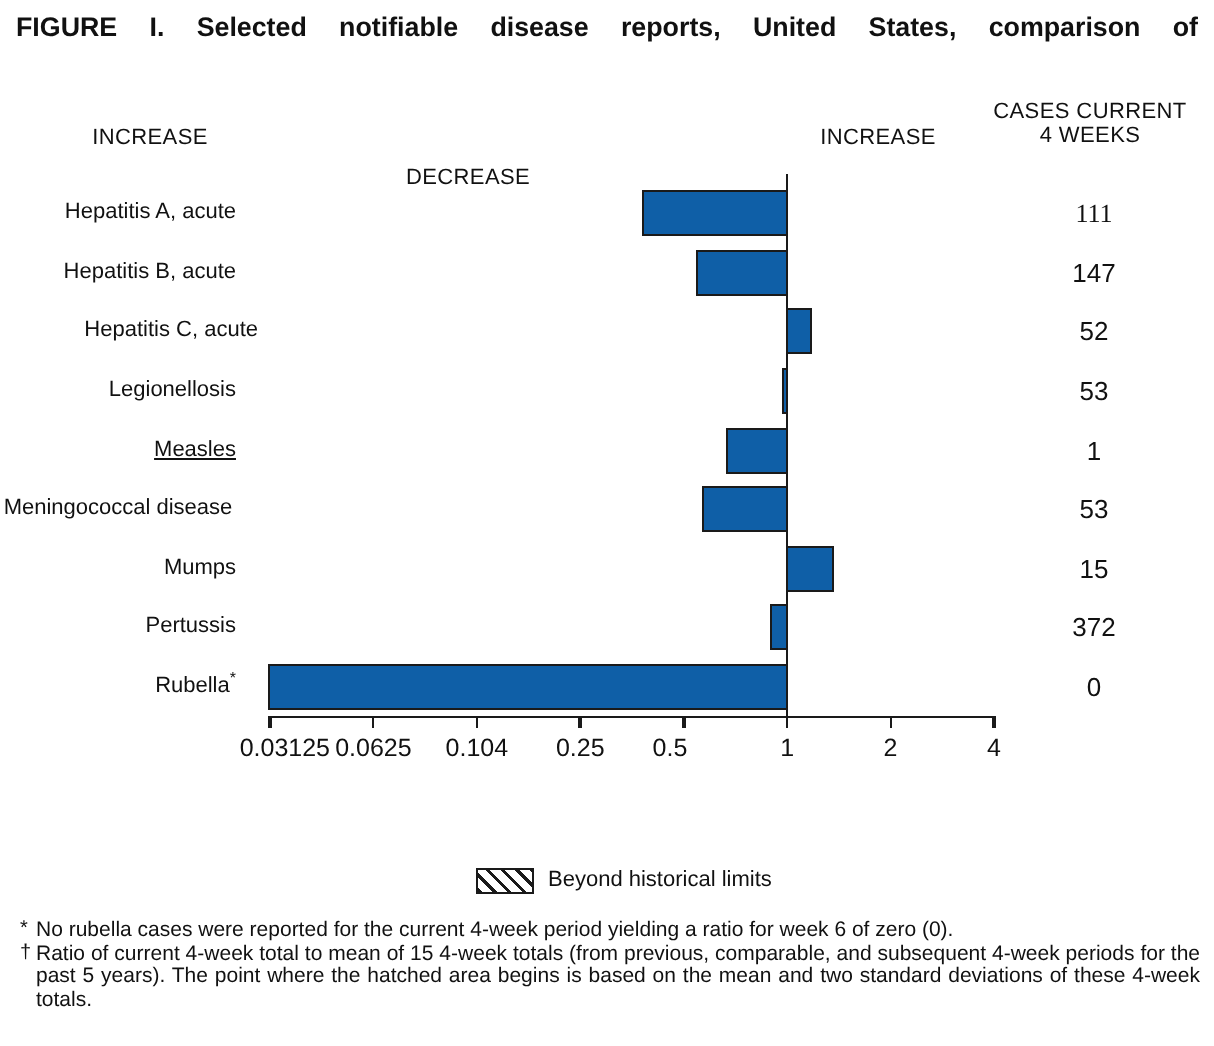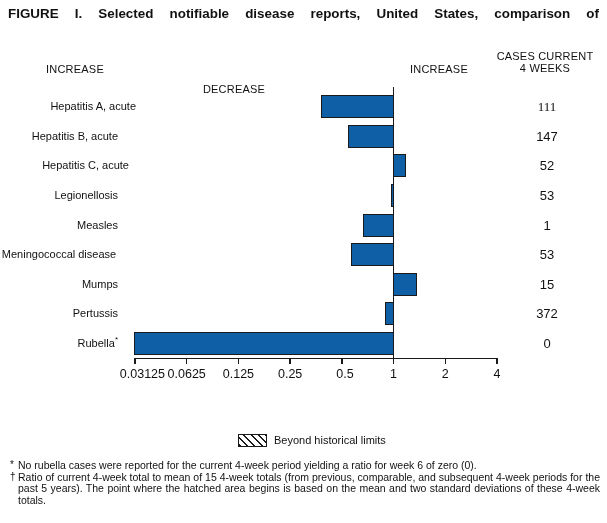--- a/index.html
+++ b/index.html
@@ -74,25 +74,25 @@
 
   <div class="colhead" style="left:29px;top:63px;width:92px;">INCREASE</div>
   <div class="colhead" style="left:188px;top:63px;width:92px;margin-top:20px;">DECREASE</div>
   <div class="colhead" style="left:393px;top:63px;width:92px;">INCREASE</div>
   <div class="colhead" style="left:487px;top:50px;width:116px;">
     <span>CASES CURRENT</span><br>
     <span>4 WEEKS</span>
   </div>
 
   <div id="labels-layer">
-      <div class="disease-label" style="top: 100px; padding-left: 18px;"><span>Hepatitis A, acute</span></div>
+      <div class="disease-label" style="top: 100px;"><span>Hepatitis A, acute</span></div>
       <div class="disease-label" style="top: 129.625px;"><span>Hepatitis B, acute</span></div>
       <div class="disease-label" style="top: 159.25px; padding-left: 11px;"><span>Hepatitis C, acute</span></div>
       <div class="disease-label" style="top: 188.875px;"><span>Legionellosis</span></div>
-      <div class="disease-label" style="top: 218.5px;"><span>Measles</span></div>
+      <div class="disease-label" style="top: 218.5px; text-decoration: underline;"><span>Measles</span></div>
       <div class="disease-label" style="top: 248.125px; text-align: center;"><span>Meningococcal disease</span></div>
       <div class="disease-label" style="top: 277.75px;"><span>Mumps</span></div>
       <div class="disease-label" style="top: 307.375px;"><span>Pertussis</span></div>
       <div class="disease-label" style="top: 337px;"><span>Rubella</span><span class="lab-sup">*</span></div>
     </div>
   <div class="refline" id="refline" style="left: 392.821px; top: 87px; height: 272px;"></div>
   <div id="bars-layer">
       <div class="bar" style="background: rgb(15, 95, 167); border-color: rgb(26, 26, 26); top: 95px; left: 320.632px; width: 73.6895px;"></div>
       <div class="bar" style="background: rgb(15, 95, 167); border-color: rgb(26, 26, 26); top: 124.625px; left: 348.218px; width: 46.1034px;"></div>
       <div class="bar" style="background: rgb(15, 95, 167); border-color: rgb(26, 26, 26); top: 154.25px; left: 392.821px; width: 13.2137px;"></div>
@@ -114,25 +114,25 @@
       <div class="case-value" style="top: 306.375px;">372</div>
       <div class="case-value" style="top: 336px;">0</div>
     </div>
   <div class="baseline" id="baseline" style="left: 134.25px; top: 357.5px; width: 363.5px;"></div>
   <div id="ticks-layer">
       <div class="tick" style="left: 134.25px; top: 357.5px;"></div>
       <div class="tick-label" style="left: 105px; top: 366.5px; text-align: right;">0.03125</div>
       <div class="tick" style="left: 185.964px; top: 357.5px;"></div>
       <div class="tick-label" style="left: 156.714px; top: 366.5px;">0.0625</div>
       <div class="tick" style="left: 237.679px; top: 357.5px;"></div>
-      <div class="tick-label" style="left: 208.429px; top: 366.5px;">0.125</div>
+      <div class="tick-label" style="left: 208.429px; top: 366.5px;">0.104</div>
       <div class="tick" style="left: 289.393px; top: 357.5px;"></div>
       <div class="tick-label" style="left: 260.143px; top: 366.5px;">0.25</div>
       <div class="tick" style="left: 341.107px; top: 357.5px;"></div>
-      <div class="tick-label" style="left: 315px; top: 366.5px;">0.5</div>
+      <div class="tick-label" style="left: 305px; top: 366.5px;">0.5</div>
       <div class="tick" style="left: 392.821px; top: 357.5px;"></div>
       <div class="tick-label" style="left: 363.571px; top: 366.5px;">1</div>
       <div class="tick" style="left: 444.536px; top: 357.5px;"></div>
       <div class="tick-label" style="left: 415.286px; top: 366.5px;">2</div>
       <div class="tick" style="left: 496.25px; top: 357.5px;"></div>
       <div class="tick-label" style="left: 467px; top: 366.5px;">4</div>
     </div>
 
 
   <div class="legend-box"></div>

